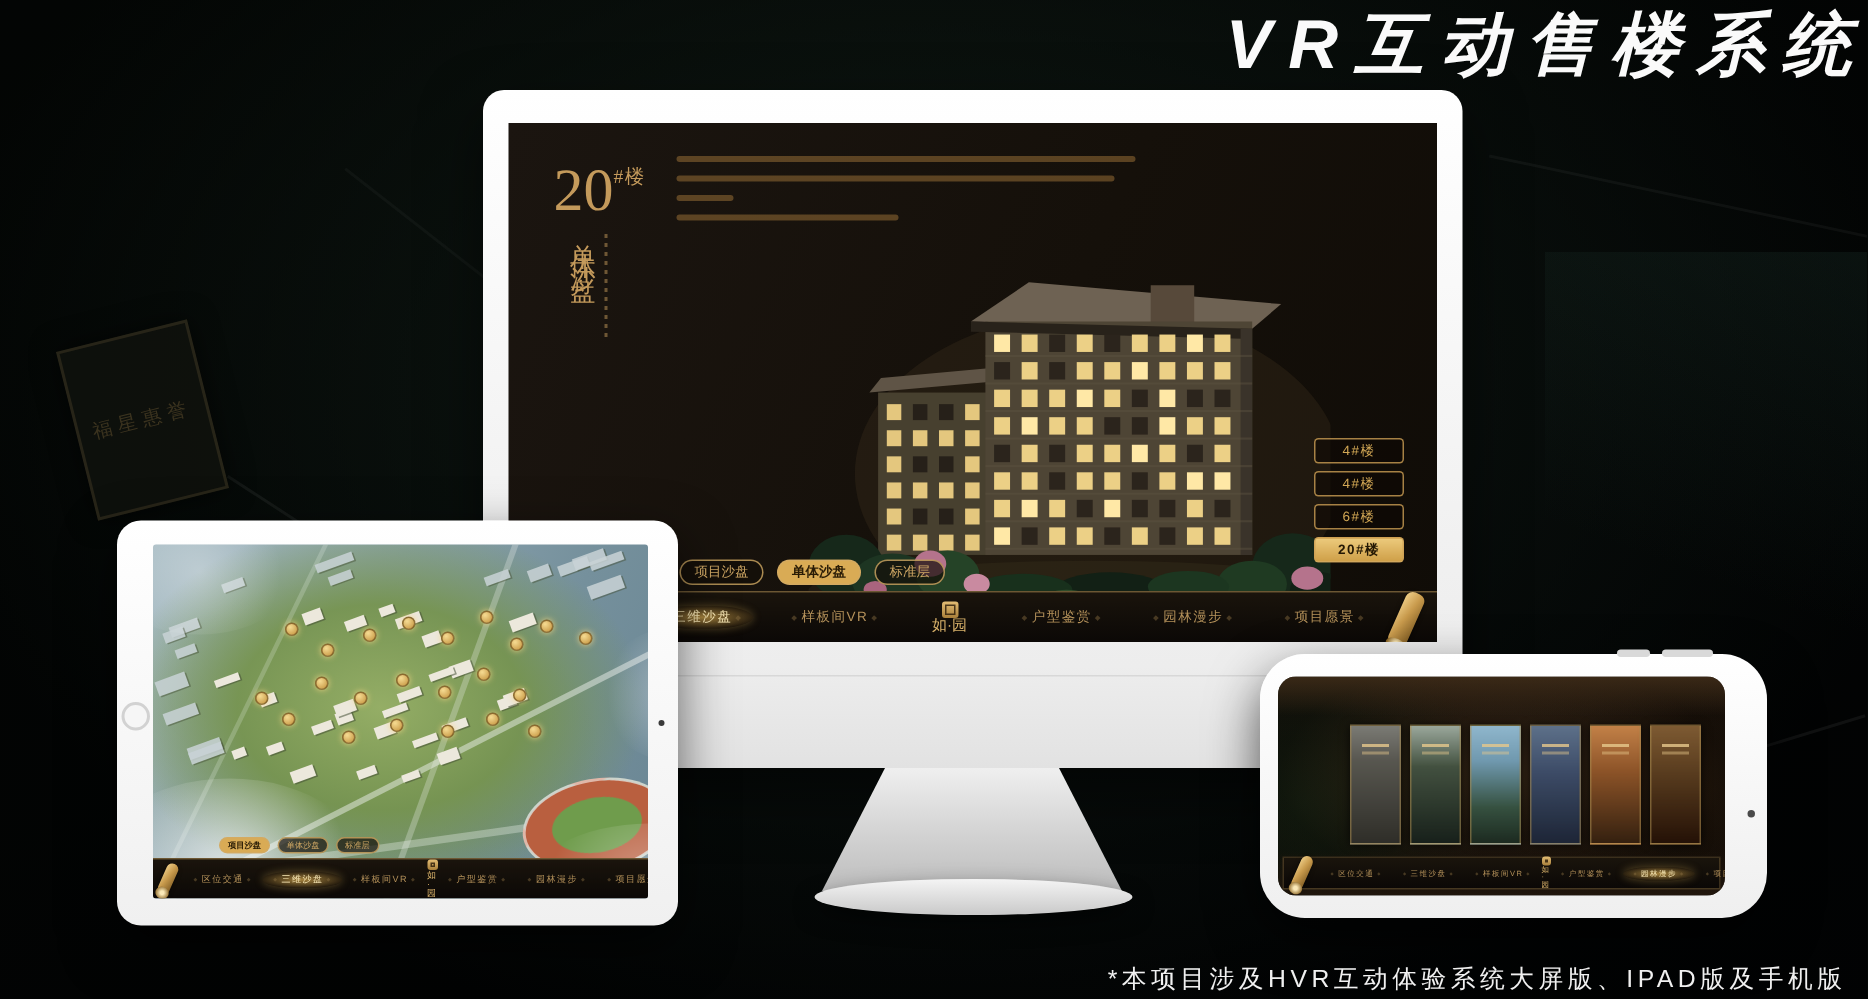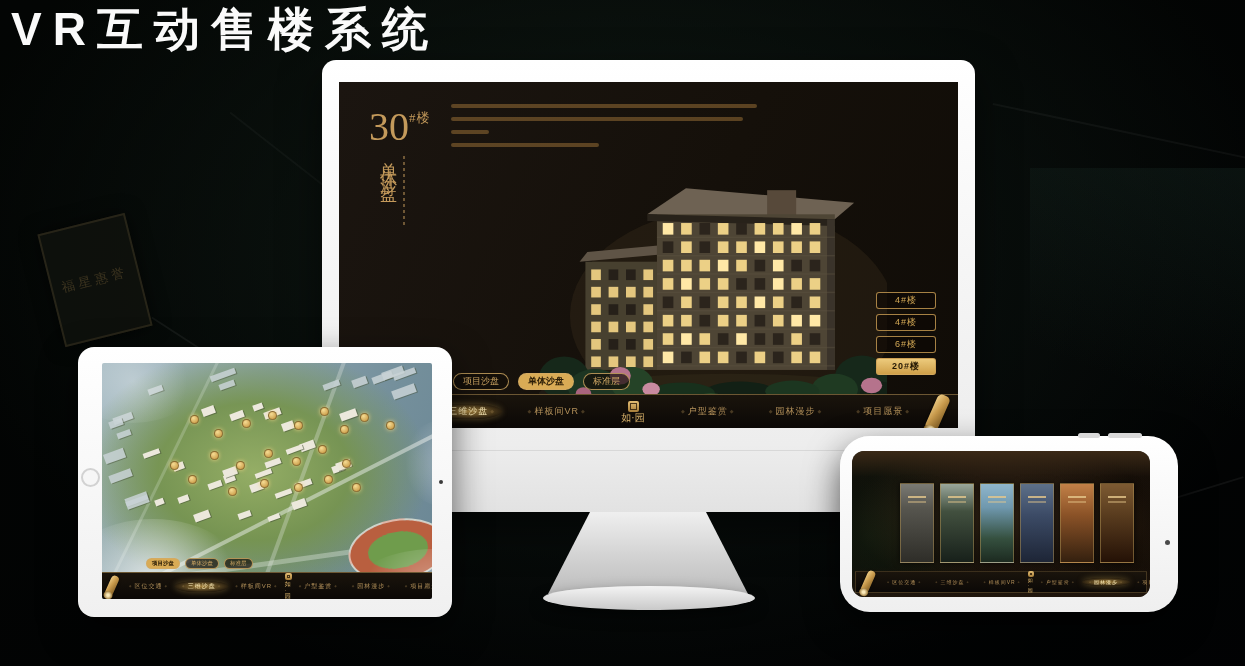--- a/index.html
+++ b/index.html
@@ -16,23 +16,23 @@
   .bg-map-right{position:absolute;right:0;top:168px;width:215px;height:265px;
     background:linear-gradient(200deg,rgba(40,72,62,.20),rgba(10,15,12,0) 75%);}
   .bg-plaque{position:absolute;left:50px;top:222px;width:86px;height:112px;
     transform:rotate(-14deg);border:2px solid rgba(130,110,68,.22);
     background:rgba(16,18,14,.82);box-shadow:0 0 18px rgba(0,0,0,.6);
     display:flex;align-items:center;justify-content:center;}
   .bg-plaque span{color:rgba(190,150,85,.26);font-size:13px;letter-spacing:4px;
     font-family:"Liberation Serif",serif;}
 
   
-  .page-title{position:absolute;top:0;left:0;width:100%;text-align:left;
+  .page-title{position:absolute;top:0;left:0;width:100%;text-align:right;
     color:#fafafa;font-size:46px;font-weight:700;letter-spacing:11px;line-height:58px;
-    text-indent:11px;}
+    text-indent:11px;font-style:italic;}
   .footnote{position:absolute;right:14px;bottom:2px;color:#f0f0f0;font-size:16.5px;
     letter-spacing:3px;}
 
   
   .monitor{position:absolute;left:322px;top:60px;width:653px;height:452px;
     background:linear-gradient(#ffffff,#ededed 85%,#e2e2e2);border-radius:14px;
     box-shadow:0 16px 40px rgba(0,0,0,.55);}
   .monitor::after{content:'';position:absolute;left:6px;right:6px;top:390px;height:0;
     border-top:1px solid #d8d8d8;}
   .mon-screen{position:absolute;left:17px;top:22px;width:619px;height:346px;
@@ -185,21 +185,21 @@
   <div class="bg-line bgl4"></div>
   <div class="bg-map-right"></div>
   <div class="bg-plaque">
     <span>福星惠誉</span>
   </div>
 
   <div class="monitor">
     <div class="mon-screen">
 
       <div class="mon-no">
-        <span>30</span><small>#楼</small>
+        <span>20</span><small>#楼</small>
       </div>
       <div class="mon-vert">单体沙盘</div>
       <div class="mon-vert-dots"></div>
 
       <div class="mon-par">
         <div class="pline pl1"></div>
         <div class="pline pl2"></div>
         <div class="pline pl3"></div>
         <div class="pline pl4"></div>
       </div>
@@ -513,13 +513,14 @@
           <div class="nav-item">户型鉴赏</div>
           <div class="nav-item active">园林漫步</div>
           <div class="nav-item">项目愿景</div>
         </div>
 
       </div>
     </div>
   </div>
 
   <div class="page-title">VR互动售楼系统</div>
+  <div class="footnote">*本项目涉及HVR互动体验系统大屏版、IPAD版及手机版</div>
 </div>
 
 </body></html>

